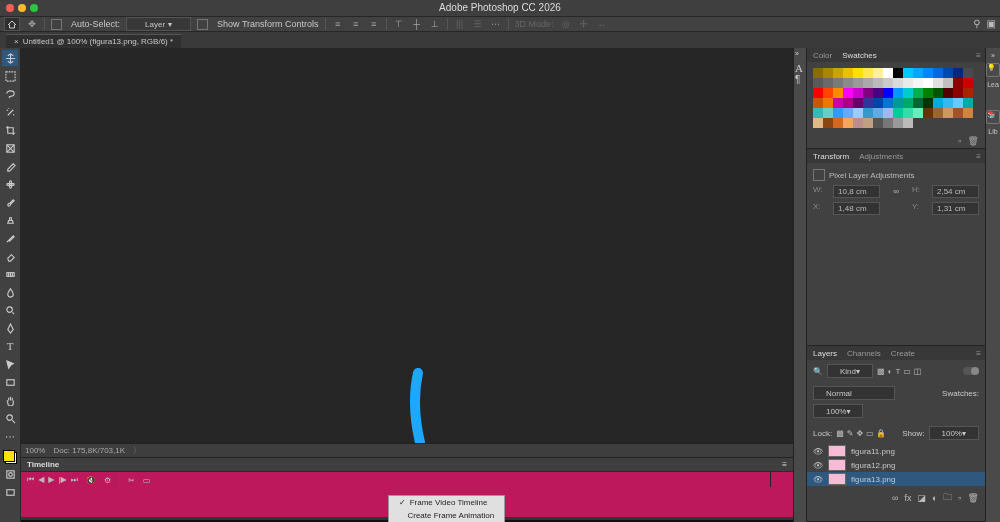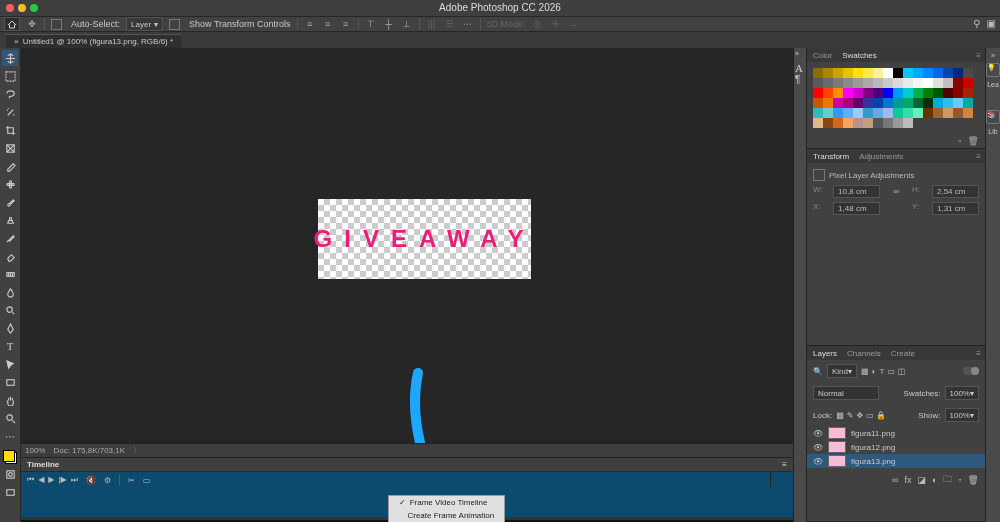--- a/index.html
+++ b/index.html
@@ -2,21 +2,21 @@
 <html><head>
 <meta charset="utf-8">
 <style>
   html,body{margin:0;padding:0;width:1000px;height:522px;background:#2a2a2a;font-family:Arial,Helvetica,sans-serif;font-size:9px;color:#c8c8c8;overflow:hidden}
   .mac-dots{position:absolute;top:4px;left:6px;display:flex;gap:4px}
   .mac-dot{width:8px;height:8px;border-radius:50%}
   .titlebar{height:16px;background:#3f3f3f;text-align:center;line-height:16px;color:#ddd;font-size:10px}
   .optbar{height:14px;background:#414141;border-top:1px solid #272727;border-bottom:1px solid #272727;display:flex;align-items:center;padding:0 4px;gap:6px}
   .optbar .home{width:14px;height:12px;background:#2e2e2e;border:1px solid #555;display:flex;align-items:center;justify-content:center}
   .chk{width:9px;height:9px;border:1px solid #777;display:inline-block;margin-right:3px}
-  .dd{background:#383838;border:1px solid #555;padding:0 4px;height:12px;display:inline-flex;align-items:center;gap:3px;font-size:8px}
+  .dd{background:#383838;border:1px solid #555;padding:0 18px;height:12px;display:inline-flex;align-items:center;gap:3px;font-size:8px}
   .sep{width:1px;height:12px;background:#555}
   .ico{width:12px;height:12px;display:inline-flex;align-items:center;justify-content:center;color:#aaa}
   .disabled{color:#666}
   .tabbar{height:18px;background:#3a3a3a;border-bottom:1px solid #272727;display:flex;align-items:center;padding-left:6px}
   .tab{background:#2f2f2f;padding:2px 8px;border-top:1px solid #555;font-size:8px;display:flex;align-items:center;gap:4px}
   .tab .x{font-size:8px}
 
   .workarea{position:absolute;top:48px;left:0;right:0;bottom:0;display:flex}
   .toolbar{width:20px;background:#414141;border-right:1px solid #272727;display:flex;flex-direction:column;align-items:center;padding-top:2px;gap:2px}
   .tool{width:16px;height:16px;display:flex;align-items:center;justify-content:center;color:#ccc;font-size:10px}
@@ -30,21 +30,21 @@
   .canvas-area{flex:1;position:relative;background:#262626;overflow:hidden}
   .artboard{position:absolute;left:297px;top:151px;width:213px;height:80px;
     background-image:linear-gradient(45deg,#ccc 25%,transparent 25%),linear-gradient(-45deg,#ccc 25%,transparent 25%),linear-gradient(45deg,transparent 75%,#ccc 75%),linear-gradient(-45deg,transparent 75%,#ccc 75%);
     background-size:12px 12px;background-position:0 0,0 6px,6px -6px,-6px 0;background-color:#fff;display:flex;align-items:center;justify-content:center}
   .giveaway{color:#e91e7a;font-size:24px;font-weight:600;letter-spacing:12px;font-family:Arial}
   .arrow{position:absolute;left:382px;top:320px;width:50px;height:135px;pointer-events:none}
 
   .statusbar{height:13px;background:#3e3e3e;border-top:1px solid #222;display:flex;align-items:center;font-size:8px;padding-left:4px;gap:8px;color:#aaa}
   .statusbar .chev{color:#888}
 
-  .timeline-wrap{background:#0c4a6e;border-top:1px solid #222}
+  .timeline-wrap{background:#be185d;border-top:1px solid #222}
   .tl-head{height:13px;background:#3f3f3f;display:flex;align-items:center;justify-content:space-between;padding:0 6px;font-size:8px;font-weight:bold;color:#ddd}
   .tl-body{height:45px;border-top:1px solid #2a2a2a;position:relative}
   .tl-ctrl{height:16px;display:flex;align-items:center;gap:8px;padding-left:6px;color:#bbb;font-size:8px}
   .tl-ctrl .g{display:flex;gap:4px}
   .tl-drop{position:absolute;left:367px;top:23px;background:#e0e0e0;border:1px solid #999;color:#222;font-size:8px}
   .tl-drop div{padding:2px 10px;display:flex;align-items:center;gap:4px}
   .ruler{height:3px;background:#333;border-bottom:2px solid #111}
 
   .rcol{width:178px;background:#414141;border-left:1px solid #222;display:flex;flex-direction:column}
   .exp{width:14px;background:#4a4a4a;border-left:1px solid #222;display:flex;flex-direction:column;align-items:center;padding-top:4px;gap:4px;font-size:7px}
@@ -57,21 +57,21 @@
   .swatches{padding:6px;display:flex;flex-wrap:wrap;gap:0}
   .sw{width:10px;height:10px}
   .sw-foot{height:14px;display:flex;justify-content:flex-end;align-items:center;gap:6px;padding-right:6px;color:#aaa;font-size:9px}
   .props{padding:6px;font-size:8px;color:#bbb}
   .prow{display:flex;gap:10px;margin:4px 0}
   .plbl{width:12px;color:#888}
   .pv{background:#333;border:1px solid #555;padding:1px 4px;width:44px}
   .link{width:14px;display:flex;align-items:center;justify-content:center}
   .prop-space{height:120px}
   .layers-ctrl{padding:4px 6px;display:flex;gap:4px;align-items:center;font-size:8px;flex-wrap:wrap}
-  .lf{background:#333;border:1px solid #555;padding:0 4px;height:12px;display:flex;align-items:center}
+  .lf{background:#333;border:1px solid #555;padding:0 12px;height:12px;display:flex;align-items:center}
   .lgroup{display:flex;gap:3px;color:#bbb}
   .layers-list{}
   .layer{display:flex;align-items:center;gap:5px;height:14px;padding:0 6px;font-size:8px}
   .layer.sel{background:#2f587e}
   .eye{width:10px;color:#ccc;font-size:8px}
   .thumb{width:16px;height:10px;background:#fff;border:1px solid #666;position:relative;overflow:hidden}
   .thumb::after{content:"";position:absolute;inset:0;background:linear-gradient(#e91e7a,#e91e7a);opacity:.3}
   .lfoot{height:16px;display:flex;justify-content:flex-end;align-items:center;gap:6px;padding-right:6px;color:#bbb;font-size:9px;margin-top:4px}
   .vstrip{width:12px;background:#4a4a4a;border-left:1px solid #222;display:flex;flex-direction:column;align-items:center;padding-top:2px;gap:2px}
   .vstrip div{width:10px;height:10px}
@@ -257,23 +257,20 @@
       </div>
     <div class="tool">
         <svg viewBox="0 0 12 12">
           <rect x="2" y="3" width="8" height="6"></rect>
         </svg>
       </div>
   </div>
 
   <div class="canvas-col">
     <div class="canvas-area">
-      <div class="artboard">
-        <div class="giveaway">GIVEAWAY</div>
-      </div>
       <svg class="arrow" viewBox="0 0 50 135">
         <path d="M15 5 Q5 50 28 110" stroke="#1ea7ff" stroke-width="10" fill="none" stroke-linecap="round"></path>
         <path d="M15 98 L30 128 L45 100" fill="#1ea7ff"></path>
       </svg>
     </div>
     <div class="statusbar">
       <span>100%</span>
       <span>Doc: 175,8K/703,1K</span>
       <span class="chev">〉</span>
     </div>

